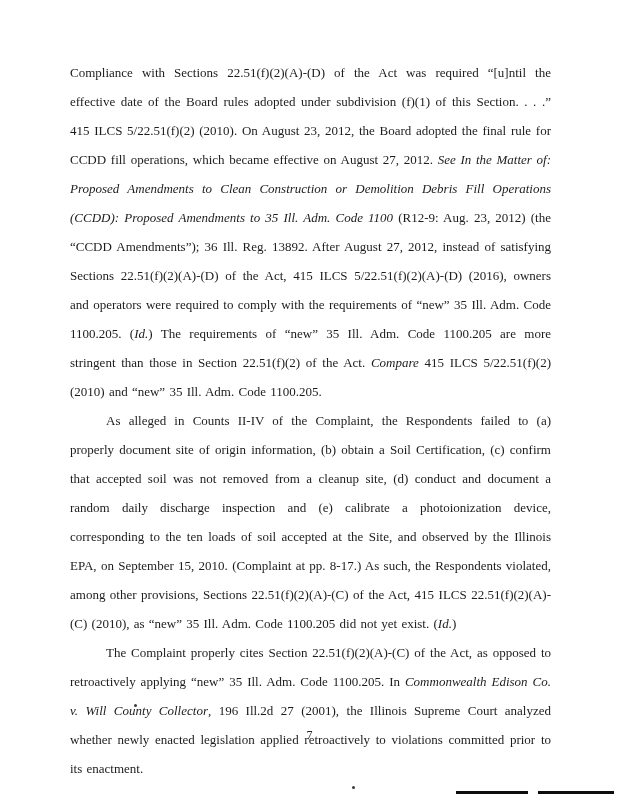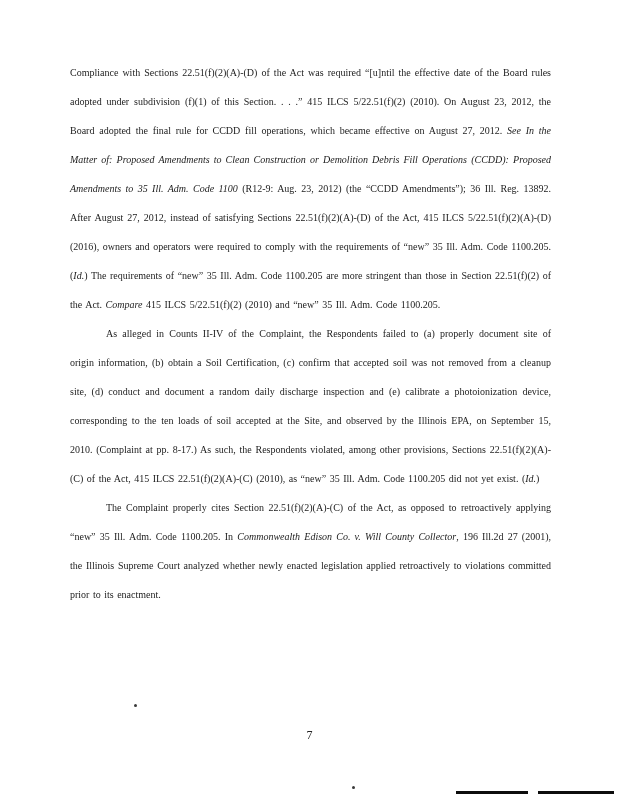--- a/index.html
+++ b/index.html
@@ -12,21 +12,21 @@
     font-family: "Liberation Serif", "DejaVu Serif", serif;
     color: #1c1c1c;
     overflow: hidden;
   }
   .text-block {
     position: absolute;
     left: 70px;
     right: 68px;
     top: 58px;
     text-align: justify;
-    font-size: 10px;
+    font-size: 13px;
     line-height: 29px;
     word-spacing: 1px;
   }
   .text-block p { margin: 0; padding: 0; }
   .text-block p.indent { text-indent: 36px; }
   .text-block i { font-style: italic; }
   .page-number {
     position: absolute;
     top: 728px;
     left: 0;

